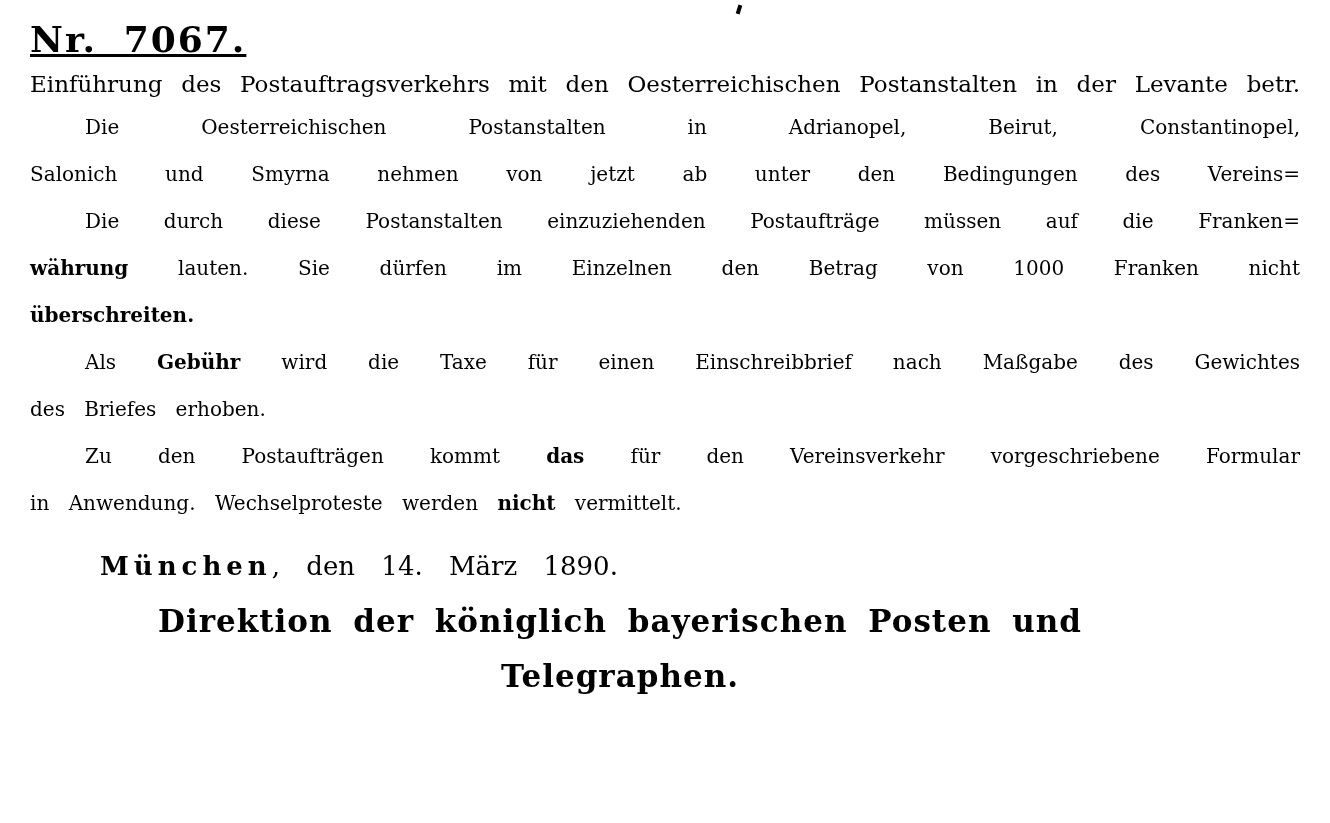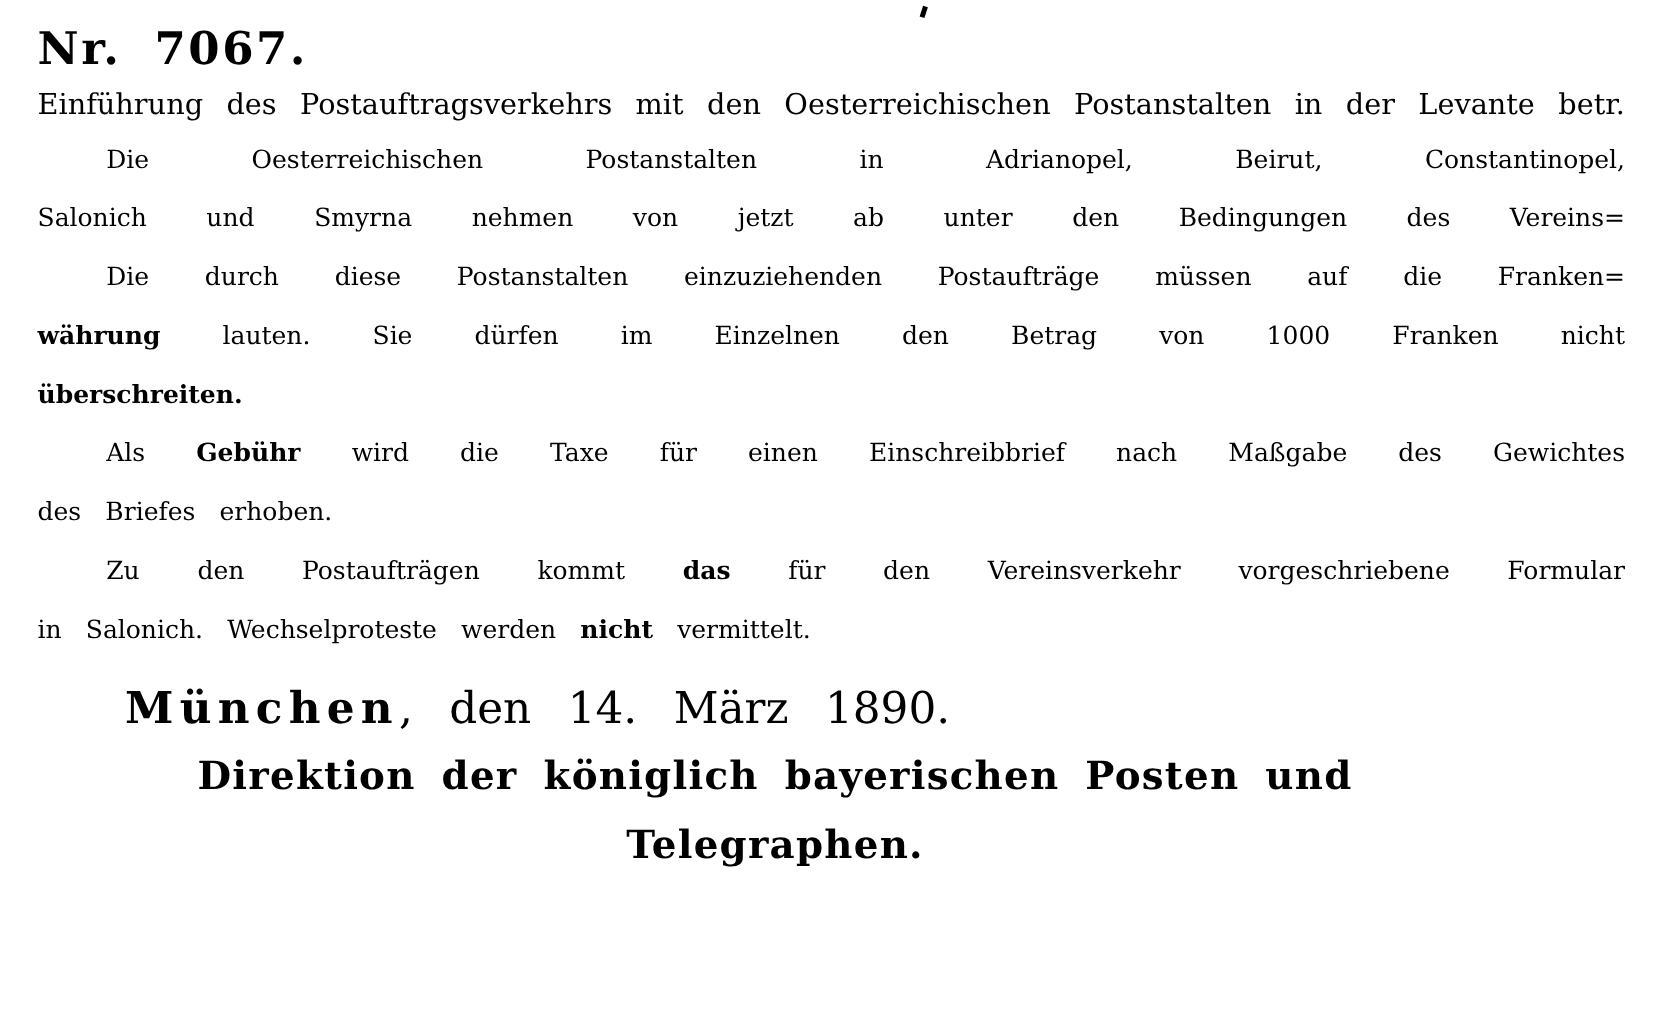--- a/index.html
+++ b/index.html
@@ -15,40 +15,41 @@
     overflow: hidden;
     padding: 14px 30px 0 30px;
   }
   .refnum {
     font-size: 36px;
     font-weight: bold;
     letter-spacing: 2px;
     word-spacing: 12px;
     height: 50px;
     line-height: 50px;
+    text-decoration: underline;
   }
   .subject {
     font-size: 23px;
     height: 40px;
     line-height: 40px;
     word-spacing: 6px;
     text-align: justify;
     text-align-last: justify;
     text-justify: inter-word;
   }
   .body { font-size: 20px; line-height: 47px; }
   .line { word-spacing: 6px; white-space: normal; }
   .just { text-align: justify; text-align-last: justify; text-justify: inter-word; }
   .indent { text-indent: 55px; }
   .lastline { word-spacing: 13px; }
   .b { font-weight: bold; }
   .dateline {
     margin-top: 12px;
     padding-left: 70px;
-    font-size: 35px;
+    font-size: 26px;
     word-spacing: 18px;
     height: 55px;
     line-height: 55px;
   }
   .city { font-weight: bold; letter-spacing: 5px; }
   .org {
     font-size: 31px;
     font-weight: bold;
     text-align: center;
     padding-right: 90px;
@@ -82,20 +83,20 @@
     <div class="line just">Salonich und Smyrna nehmen von jetzt ab unter den Bedingungen des Vereins=</div>
 
     <div class="line just indent">Die durch diese Postanstalten einzuziehenden Postaufträge müssen auf die Franken=</div>
     <div class="line just"><span class="b">währung</span><span> lauten. Sie dürfen im Einzelnen den Betrag von 1000 Franken nicht</span></div>
     <div class="line lastline b">überschreiten.</div>
 
     <div class="line just indent"><span>Als </span><span class="b">Gebühr</span><span> wird die Taxe für einen Einschreibbrief nach Maßgabe des Gewichtes</span></div>
     <div class="line lastline">des Briefes erhoben.</div>
 
     <div class="line just indent"><span>Zu den Postaufträgen kommt </span><span class="b">das</span><span> für den Vereinsverkehr vorgeschriebene Formular</span></div>
-    <div class="line lastline"><span>in Salonich. Wechselproteste werden </span><span class="b">nicht</span><span> vermittelt.</span></div>
+    <div class="line lastline"><span>in Anwendung. Wechselproteste werden </span><span class="b">nicht</span><span> vermittelt.</span></div>
   </div>
 
   <div class="dateline"><span class="city">München</span><span>, den 14. März 1890.</span></div>
 
   <div class="org">Direktion der königlich bayerischen Posten und Telegraphen.</div>
 
 </div>
 
 </body></html>

